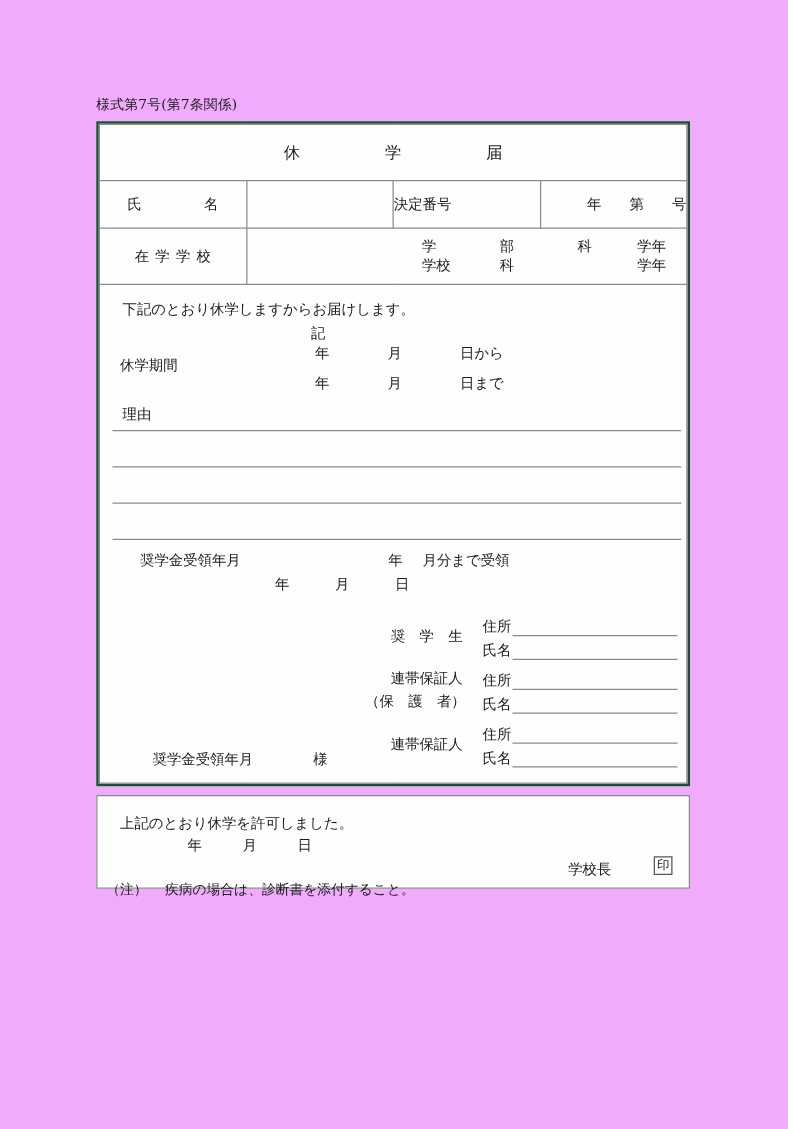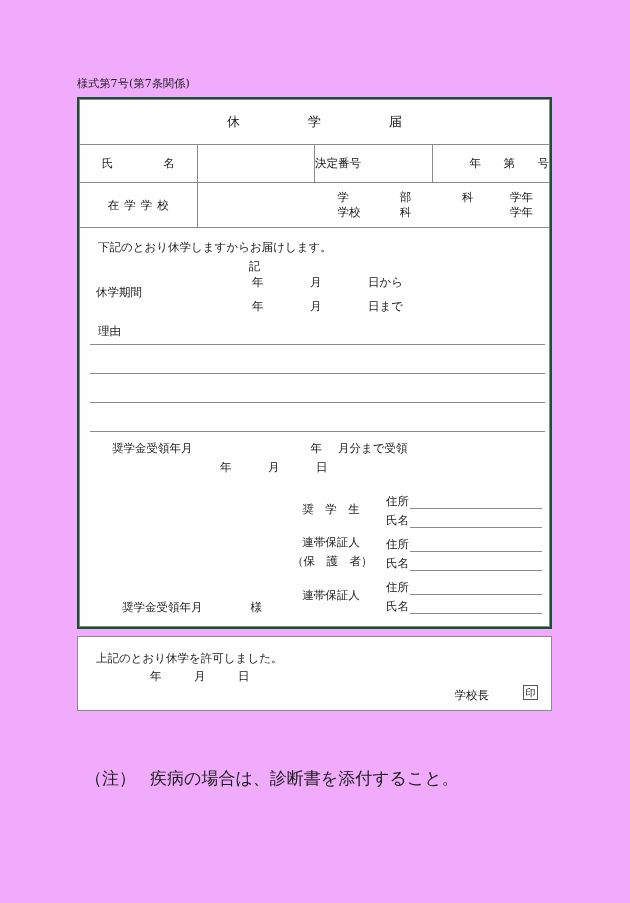--- a/index.html
+++ b/index.html
@@ -242,21 +242,21 @@
     font-size: 11.5px;
   }
   .sig-group {
     display: flex;
     align-items: center;
     margin-bottom: 5px;
   }
   .sig-role {
     width: 78px;
     flex: 0 0 78px;
-    text-align: center;
+    text-align: right;
     line-height: 19px;
   }
   .sig-role .r1,
   .sig-role .r2 {
     display: block;
     white-space: nowrap;
   }
   .sig-fields {
     flex: 1 1 auto;
     margin-left: 16px;
@@ -331,22 +331,22 @@
     font-size: 10px;
     line-height: 14px;
     text-align: center;
     box-sizing: border-box;
   }
 
   
   .footnote {
     position: absolute;
     left: 85px;
-    top: 767px;
-    font-size: 17px;
+    top: 704px;
+    font-size: 11px;
     white-space: nowrap;
   }
   .footnote .note-gap { display: inline-block; width: 14px; }
 </style>
 </head>
 <body>
 
 <div class="page">
 
   <div class="form-no">様式第7号(第7条関係)</div>

